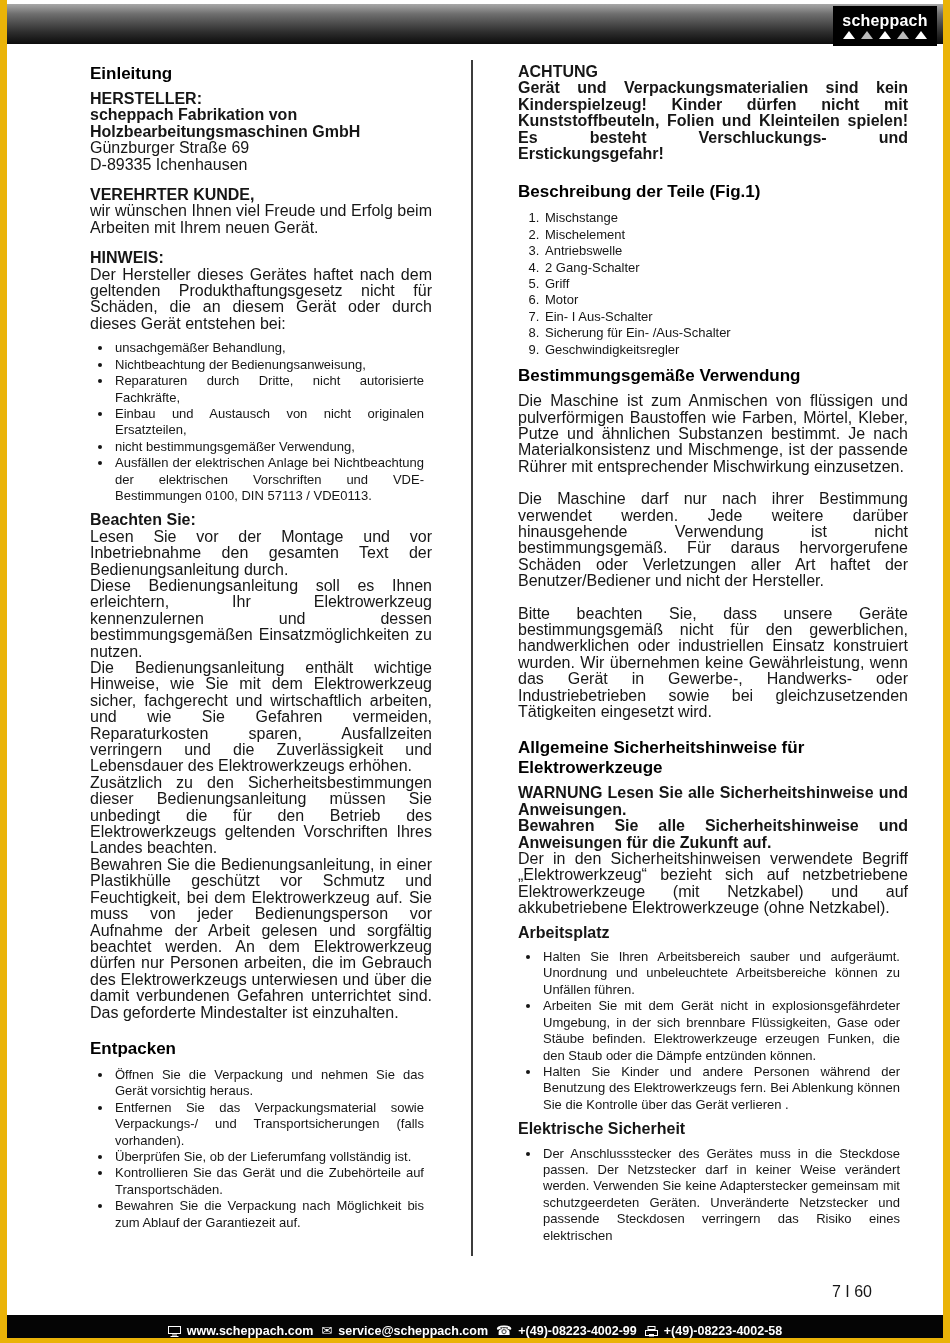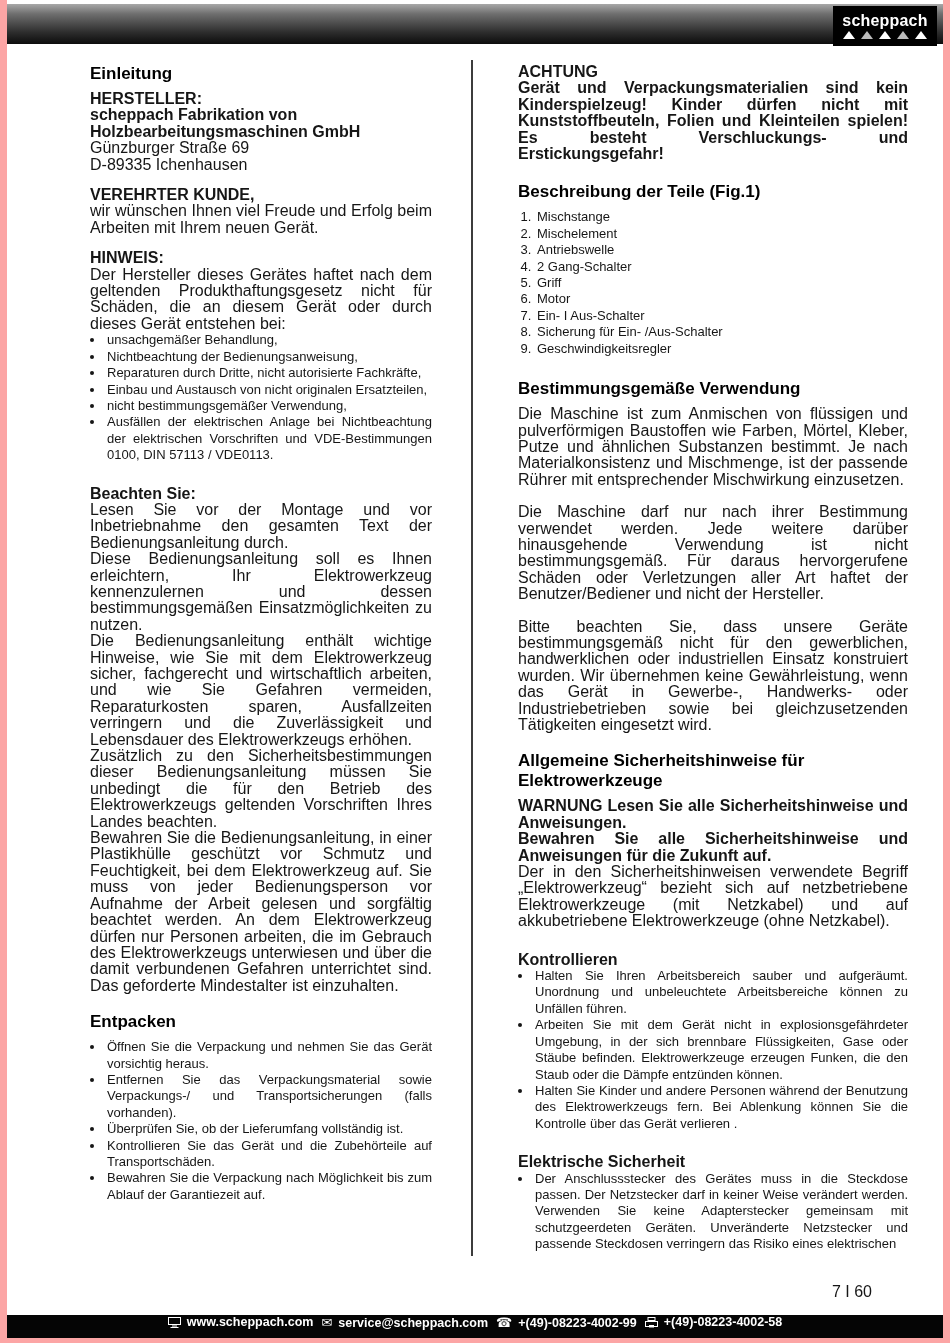--- a/index.html
+++ b/index.html
@@ -1,38 +1,38 @@
 <!DOCTYPE html>
 <html lang="de"><head>
 <meta charset="utf-8">
 <style>
   html,body{margin:0;padding:0;background:#cfcfcf;font-family:"Liberation Sans",sans-serif;}
-  .page{position:relative;width:950px;height:1343px;background:#fca5a5;margin:0 auto;overflow:hidden;}
+  .page{position:relative;width:950px;height:1343px;background:#eab308;margin:0 auto;overflow:hidden;}
   .paper{position:absolute;left:7px;right:7px;top:0;bottom:5px;background:#ffffff;}
   .header-bar{position:absolute;left:7px;right:7px;top:4px;height:40px;
     background:linear-gradient(to bottom,#a8a8a8 0%,#6e6e6e 25%,#2e2e2e 70%,#0c0c0c 100%);}
   .logo-box{position:absolute;right:13px;top:6px;width:104px;height:40px;background:#000;
     display:flex;flex-direction:column;align-items:center;justify-content:center;gap:2px;}
   .logo-word{color:#fff;font-weight:bold;font-size:16px;letter-spacing:.2px;line-height:16px;}
   .col{position:absolute;top:64px;color:#161616;}
   .col-left{left:90px;width:342px;}
   .col-right{left:518px;width:390px;}
   .divider{position:absolute;left:471px;top:60px;width:2px;height:1196px;background:#3c3c3c;}
   h2{font-size:17px;font-weight:bold;margin:0 0 7px 0;color:#000;}
   p{font-size:16px;line-height:16.4px;margin:0;text-align:justify;}
   .b{font-weight:bold;}
-  ul,ol{margin:0;font-size:13px;line-height:16.4px;}
+  ul,ol{margin:8px;font-size:13px;line-height:16.4px;}
   ul{padding-left:15px;list-style:disc outside;}
   ol{padding-left:17px;}
   li{text-align:justify;padding-left:2px;}
-  .mt16{margin-top:22px;}.mt18{margin-top:18px;}.mt20{margin-top:20px;}.mt22{margin-top:14px;}
+  .mt16{margin-top:8px;}.mt18{margin-top:18px;}.mt20{margin-top:20px;}.mt22{margin-top:14px;}
   .blank{margin-top:16px;}
   .page-num{position:absolute;right:78px;bottom:42px;font-size:16px;color:#161616;}
   .footer-bar{position:absolute;left:7px;right:7px;bottom:5px;height:23px;background:#050505;
-    display:flex;align-items:flex-start;justify-content:center;gap:8px;color:#fff;
+    display:flex;align-items:flex-end;justify-content:center;gap:8px;color:#fff;
     font-size:12.5px;font-weight:bold;}
   .f-item{display:flex;align-items:center;gap:6px;}
   .f-glyph{font-size:13px;font-weight:normal;}
   svg{display:block;}
 </style>
 </head>
 <body>
 
 <div class="page">
   <div class="paper"></div>
@@ -111,21 +111,21 @@
     <h2 class="mt16">Bestimmungsgemäße Verwendung</h2>
     <p>Die Maschine ist zum Anmischen von flüssigen und pulverförmigen Baustoffen wie Farben, Mörtel, Kleber, Putze und ähnlichen Substanzen bestimmt. Je nach Materialkonsistenz und Mischmenge, ist der passende Rührer mit entsprechender Mischwirkung einzusetzen.</p>
     <p class="blank">Die Maschine darf nur nach ihrer Bestimmung verwendet werden. Jede weitere darüber hinausgehende Verwendung ist nicht bestimmungsgemäß. Für daraus hervorgerufene Schäden oder Verletzungen aller Art haftet der Benutzer/Bediener und nicht der Hersteller.</p>
     <p class="blank">Bitte beachten Sie, dass unsere Geräte bestimmungsgemäß nicht für den gewerblichen, handwerklichen oder industriellen Einsatz konstruiert wurden. Wir übernehmen keine Gewährleistung, wenn das Gerät in Gewerbe-, Handwerks- oder Industriebetrieben sowie bei gleichzusetzenden Tätigkeiten eingesetzt wird.</p>
 
     <h2 class="mt18">Allgemeine Sicherheitshinweise für Elektrowerkzeuge</h2>
     <p class="b">WARNUNG Lesen Sie alle Sicherheitshinweise und Anweisungen.</p>
     <p class="b">Bewahren Sie alle Sicherheitshinweise und Anweisungen für die Zukunft auf.</p>
     <p>Der in den Sicherheitshinweisen verwendete Begriff „Elektrowerkzeug“ bezieht sich auf netzbetriebene Elektrowerkzeuge (mit Netzkabel) und auf akkubetriebene Elektrowerkzeuge (ohne Netzkabel).</p>
 
-    <p class="b mt16">Kontrollieren</p>
+    <p class="b mt16">Arbeitsplatz</p>
     <ul>
       <li>Halten Sie Ihren Arbeitsbereich sauber und aufgeräumt. Unordnung und unbeleuchtete Arbeitsbereiche können zu Unfällen führen.</li>
       <li>Arbeiten Sie mit dem Gerät nicht in explosionsgefährdeter Umgebung, in der sich brennbare Flüssigkeiten, Gase oder Stäube befinden. Elektrowerkzeuge erzeugen Funken, die den Staub oder die Dämpfe entzünden können.</li>
       <li>Halten Sie Kinder und andere Personen während der Benutzung des Elektrowerkzeugs fern. Bei Ablenkung können Sie die Kontrolle über das Gerät verlieren .</li>
     </ul>
 
     <p class="b mt16">Elektrische Sicherheit</p>
     <ul>
       <li>Der Anschlussstecker des Gerätes muss in die Steckdose passen. Der Netzstecker darf in keiner Weise verändert werden. Verwenden Sie keine Adapterstecker gemeinsam mit schutzgeerdeten Geräten. Unveränderte Netzstecker und passende Steckdosen verringern das Risiko eines elektrischen</li>
     </ul>

